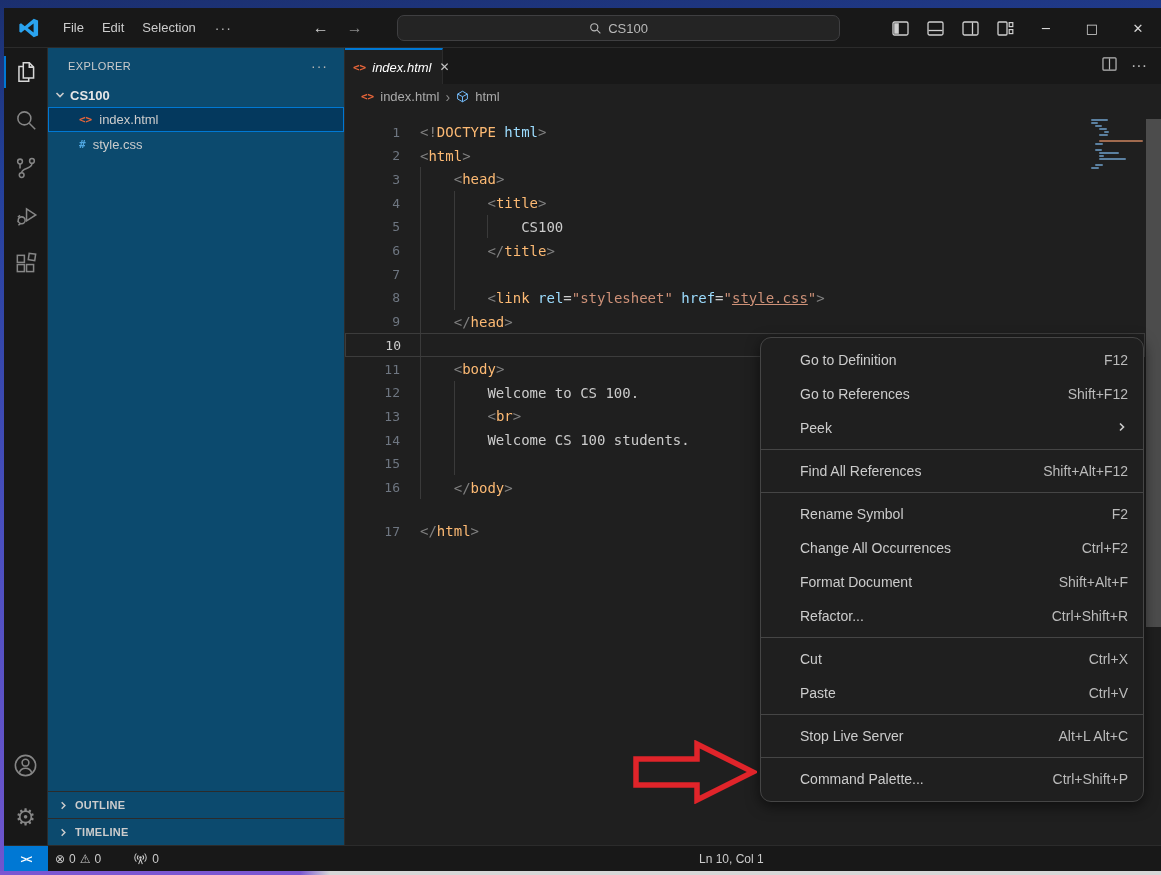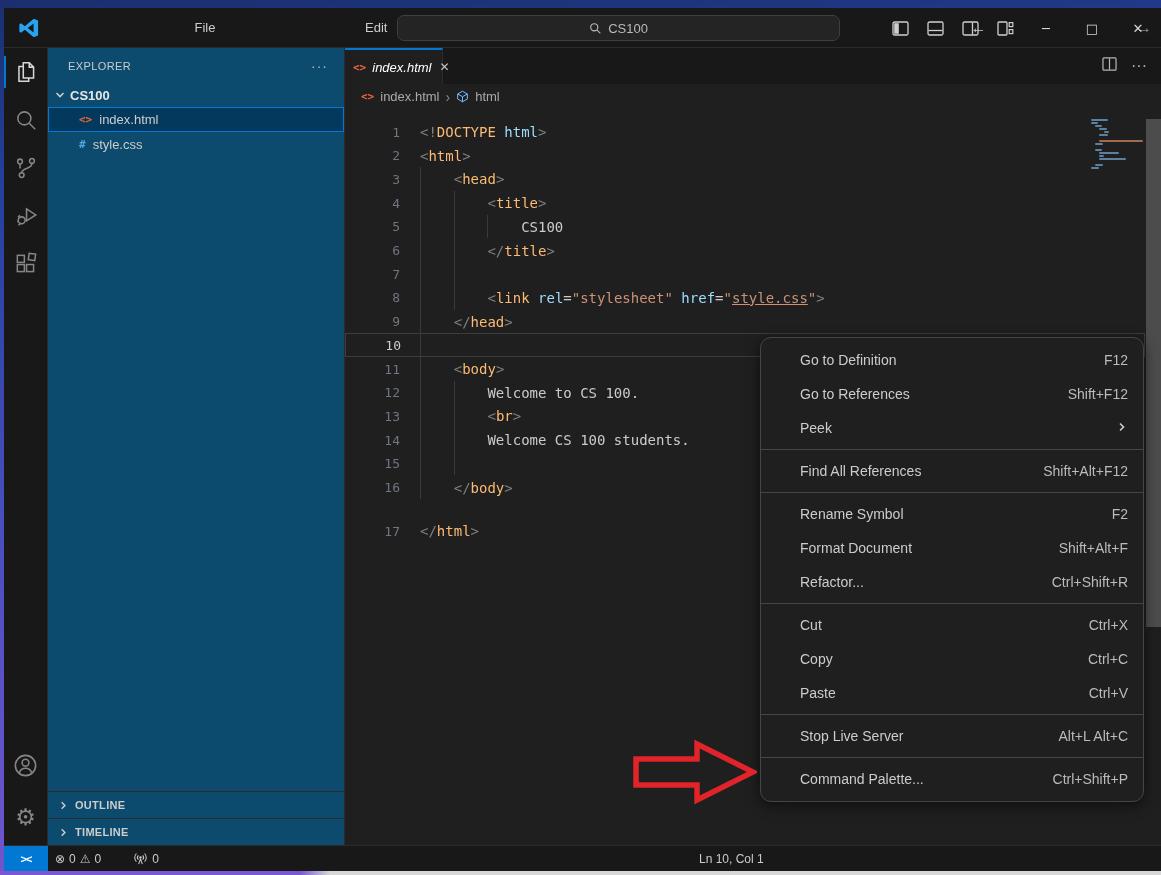--- a/index.html
+++ b/index.html
@@ -11,21 +11,21 @@
     background:linear-gradient(175deg,#1b2f6e 0%,#23409a 18%,#4a4fc0 55%,#7b57d2 100%); }
   #bottom-strip { position:absolute; left:0; bottom:0; width:100%; height:4px;
     background:linear-gradient(90deg,#7b57d2 0 300px,#d7d7d7 330px 100%); }
 
   
   #window { position:absolute; top:8px; left:4px; right:0; bottom:4px;
     background:#1f1f1f; display:flex; flex-direction:column; color:#cccccc; }
 
   
   #titlebar { height:40px; background:#181818; border-bottom:1px solid #2b2b2b;
-    display:flex; align-items:center; flex:0 0 40px; position:relative;justify-content:space-between; }
+    display:flex; align-items:center; flex:0 0 40px; position:relative; }
   #vscode-logo { width:22px; height:22px; margin:0 14px 0 14px; }
   .menu-item-bar { font-size:13px; color:#cccccc; padding:4px 9px; border-radius:5px; cursor:default; }
   #title-more { color:#b6b6b6; padding:0 10px; font-size:14px; letter-spacing:1px; }
   .nav-arrow { font-size:16px; padding:0 9px; color:#c9c9c9; }
   .nav-arrow.fwd { color:#8b8b8b; }
   #command-center { position:absolute; left:393px; top:7px; width:443px; height:26px;
     background:#242424; border:1px solid #3f3f41; border-radius:7px;
     display:flex; align-items:center; justify-content:center; gap:6px;
     color:#b9b9b9; font-size:13px; }
   #window-controls { position:absolute; right:0; top:0; height:40px; display:flex; align-items:center; }
@@ -432,35 +432,35 @@
       <div class="ctx-item">
         <span>Find All References</span>
         <span class="shortcut">Shift+Alt+F12</span>
       </div>
       <div class="menu-sep"></div>
       <div class="ctx-item">
         <span>Rename Symbol</span>
         <span class="shortcut">F2</span>
       </div>
       <div class="ctx-item">
+        <span>Change All Occurrences</span>
+        <span class="shortcut">Ctrl+F2</span>
+      </div>
+      <div class="ctx-item">
         <span>Format Document</span>
         <span class="shortcut">Shift+Alt+F</span>
       </div>
       <div class="ctx-item">
         <span>Refactor...</span>
         <span class="shortcut">Ctrl+Shift+R</span>
       </div>
       <div class="menu-sep"></div>
       <div class="ctx-item">
         <span>Cut</span>
         <span class="shortcut">Ctrl+X</span>
-      </div>
-      <div class="ctx-item">
-        <span>Copy</span>
-        <span class="shortcut">Ctrl+C</span>
       </div>
       <div class="ctx-item">
         <span>Paste</span>
         <span class="shortcut">Ctrl+V</span>
       </div>
       <div class="menu-sep"></div>
       <div class="ctx-item">
         <span>Stop Live Server</span>
         <span class="shortcut">Alt+L Alt+C</span>
       </div>

